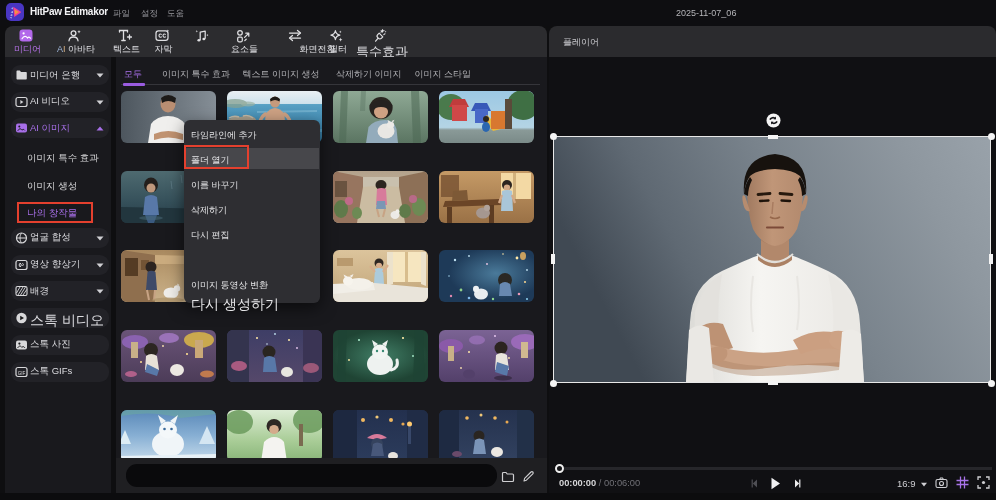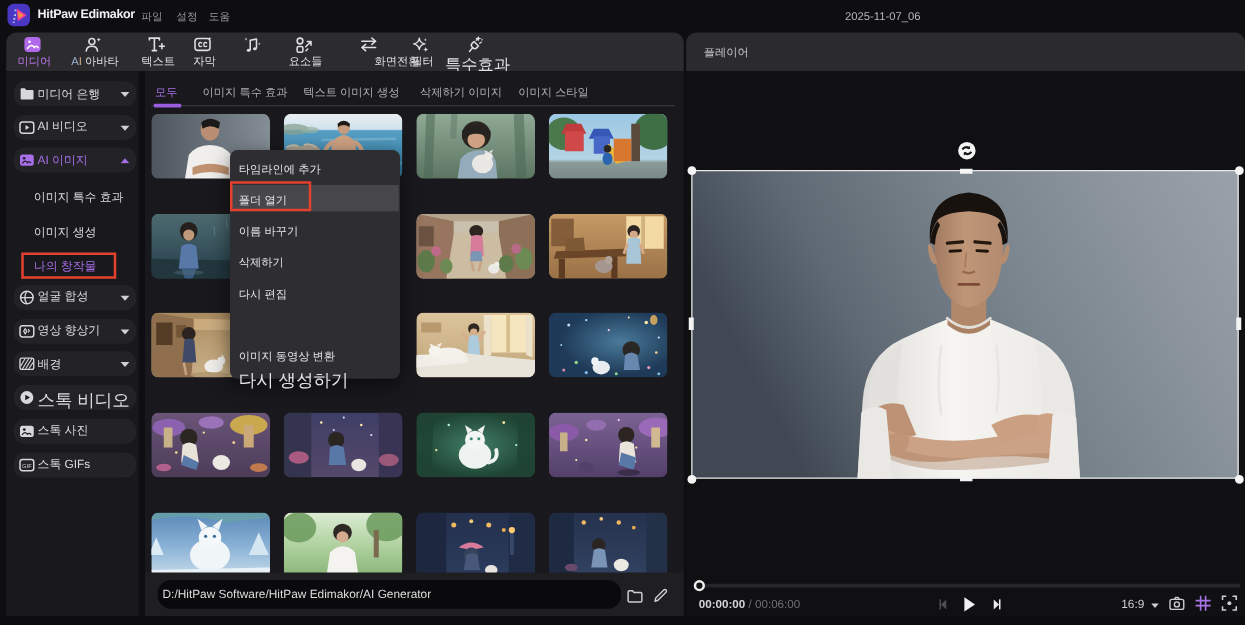--- a/index.html
+++ b/index.html
@@ -630,21 +630,20 @@
         <circle cx="56" cy="8" r="1.8" fill="#f0b860"></circle>
         <circle cx="68" cy="12" r="1.5" fill="#e8a850"></circle>
 <ellipse cx="40" cy="26" rx="5.5" ry="5.5" fill="#2a2520"></ellipse>
 <path d="M34 44 L36 30 Q40 27 45 30 L47 44 Z" fill="#7a94b8"></path>
 <ellipse cx="58" cy="42" rx="6" ry="5" fill="#ece8e2"></ellipse>
 <ellipse cx="18" cy="44" rx="5" ry="3" fill="#6a4a6a"></ellipse>
       </svg>
     </div>
 <div class="abs" style="left:116px;top:458px;width:431px;height:35px;background:#1f1f22;"></div>
 <div class="abs" style="left:126px;top:464px;width:371px;height:23px;background:#0a0a0c;border-radius:11px;"></div>
-<div class="abs" style="left:130px;top:470px;font-size:9.5px;color:#dedede;">D:/HitPaw Software/HitPaw Edimakor/AI Generator</div>
 <div class="abs" style="left:501px;top:471px;">
       <svg width="14" height="12" viewBox="0 0 14 12">
         <path d="M1.5 2.5 C1.5 1.9 1.9 1.5 2.5 1.5 L5 1.5 L6.2 3 L11.5 3 C12.1 3 12.5 3.4 12.5 4 L12.5 9.5 C12.5 10.1 12.1 10.5 11.5 10.5 L2.5 10.5 C1.9 10.5 1.5 10.1 1.5 9.5 Z" stroke="#cfcfd2" stroke-width="1.2" fill="none"></path>
       </svg>
     </div>
 <div class="abs" style="left:522px;top:470px;">
       <svg width="13" height="13" viewBox="0 0 13 13">
         <path d="M2 11 L2.6 8.4 L9 2 C9.5 1.5 10.3 1.5 10.8 2 C11.3 2.5 11.3 3.3 10.8 3.8 L4.4 10.2 L2 11 Z" stroke="#cfcfd2" stroke-width="1.1" fill="none" stroke-linejoin="round"></path>
       </svg>
     </div>

